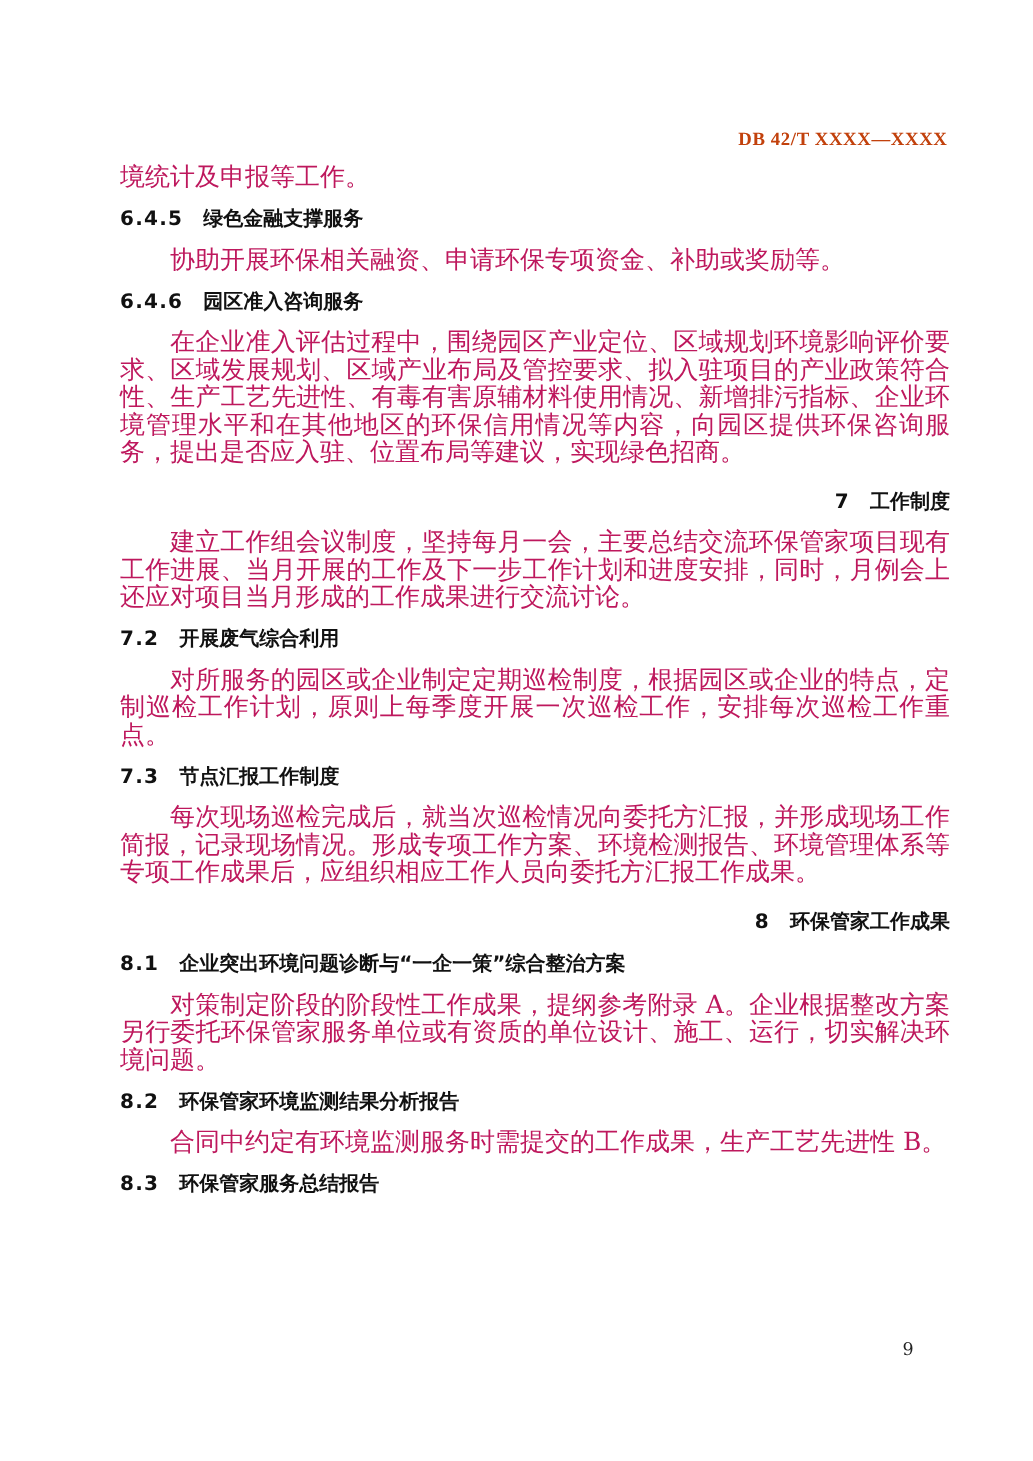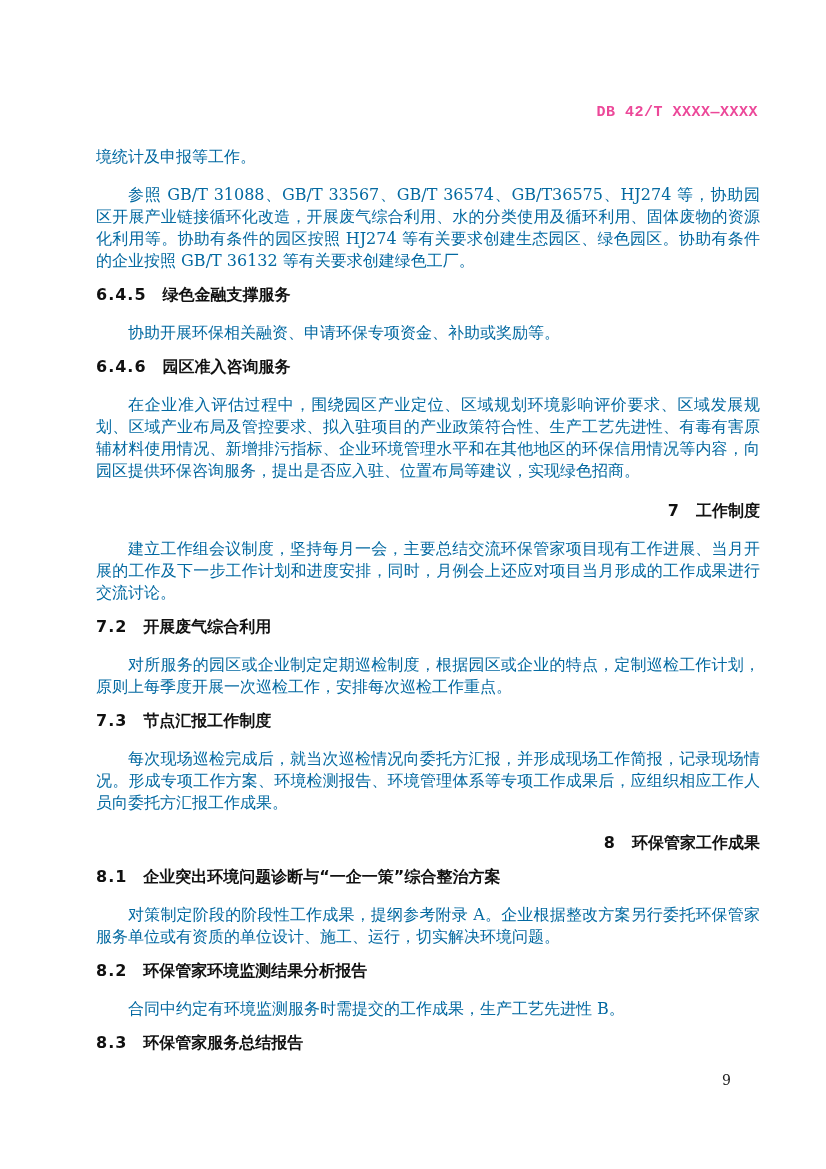--- a/index.html
+++ b/index.html
@@ -14,40 +14,40 @@
     margin: 0 auto;
     background: #ffffff;
     font-family: "DejaVu Serif", "Liberation Serif", serif;
     color: #1a1a1a;
     overflow: hidden;
   }
   .header-code {
     position: absolute;
     top: 104px;
     right: 68px;
-    font-family: Liberation Mono, monospace;
+    font-family: Liberation Serif, serif;
     font-size: 15px;
     font-weight: 600;
     letter-spacing: 0.5px;
-    color: #ec4899;
+    color: #c2410c;
     white-space: nowrap;
   }
   .content {
     position: absolute;
     left: 96px;
     top: 130px;
     width: 664px;
   }
   p.body-para {
-    margin: 16px 0 10px 0;
-    font-size: 16px;
+    margin: 0 0 10px 0;
+    font-size: 20px;
     line-height: 22px;
     text-align: justify;
     text-indent: 2em;
-    color: #0369a1;
+    color: #be185d;
   }
   p.body-para.cont {
     text-indent: 0;
   }
   .hd {
     font-family: "DejaVu Sans", "Liberation Sans", sans-serif;
     font-weight: bold;
     font-size: 16px;
     line-height: 22px;
     margin: 12px 0 10px 0;
@@ -76,21 +76,20 @@
 
 <div class="page">
 
   <div class="header-code">DB 42/T XXXX—XXXX</div>
 
   <div class="content">
 
     <p class="body-para cont">境统计及申报等工作。</p>
 
 
-    <p class="body-para">参照 GB/T 31088、GB/T 33567、GB/T 36574、GB/T36575、HJ274 等，协助园区开展产业链接循环化改造，开展废气综合利用、水的分类使用及循环利用、固体废物的资源化利用等。协助有条件的园区按照 HJ274 等有关要求创建生态园区、绿色园区。协助有条件的企业按照 GB/T 36132 等有关要求创建绿色工厂。</p>
 
     <div class="hd lvl3">
       <span class="num">6.4.5</span><span>绿色金融支撑服务</span>
     </div>
 
     <p class="body-para">协助开展环保相关融资、申请环保专项资金、补助或奖励等。</p>
 
     <div class="hd lvl3">
       <span class="num">6.4.6</span><span>园区准入咨询服务</span>
     </div>

